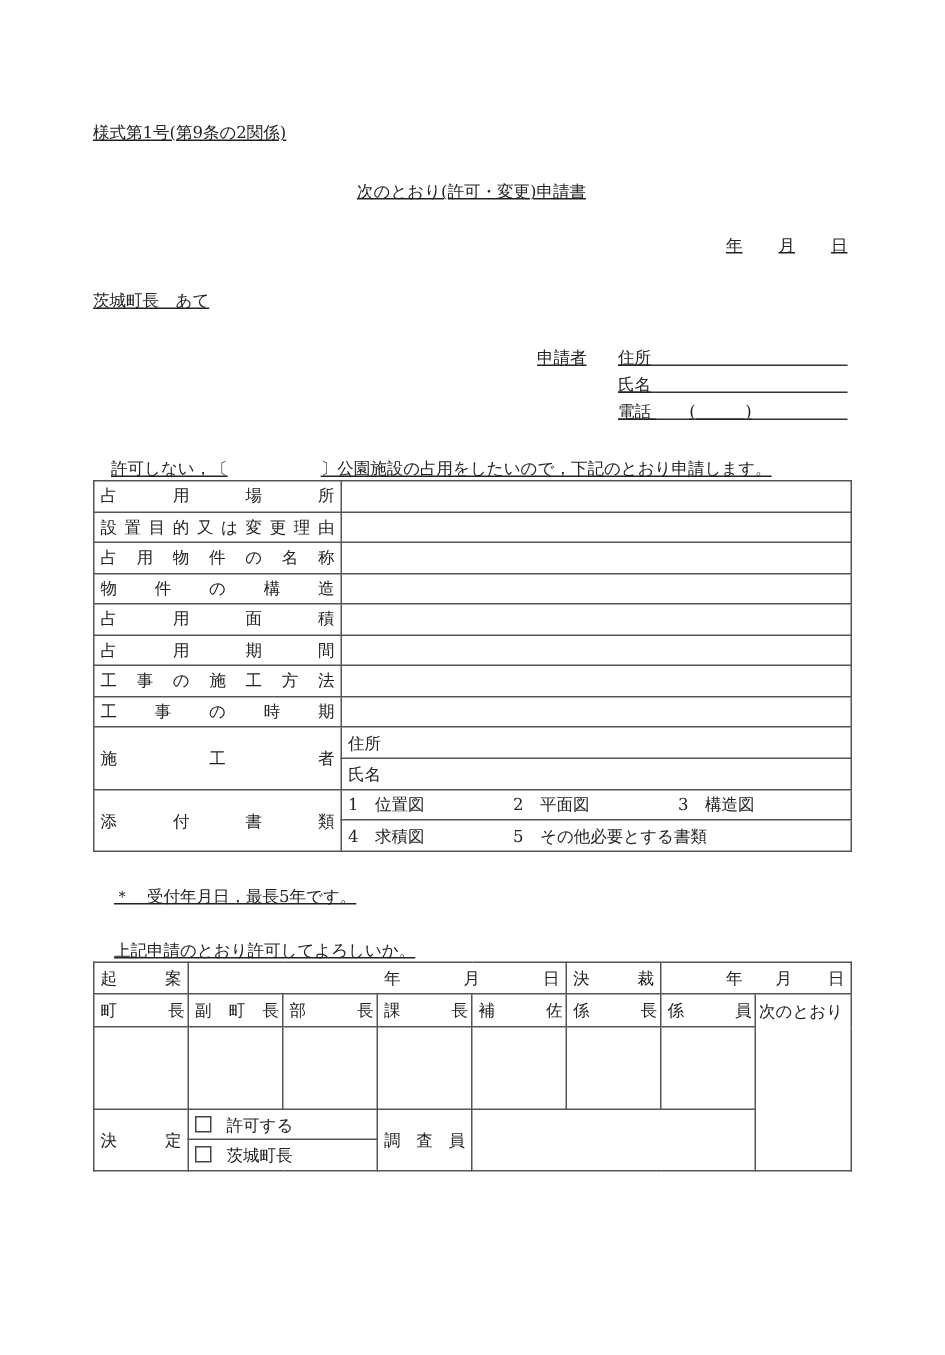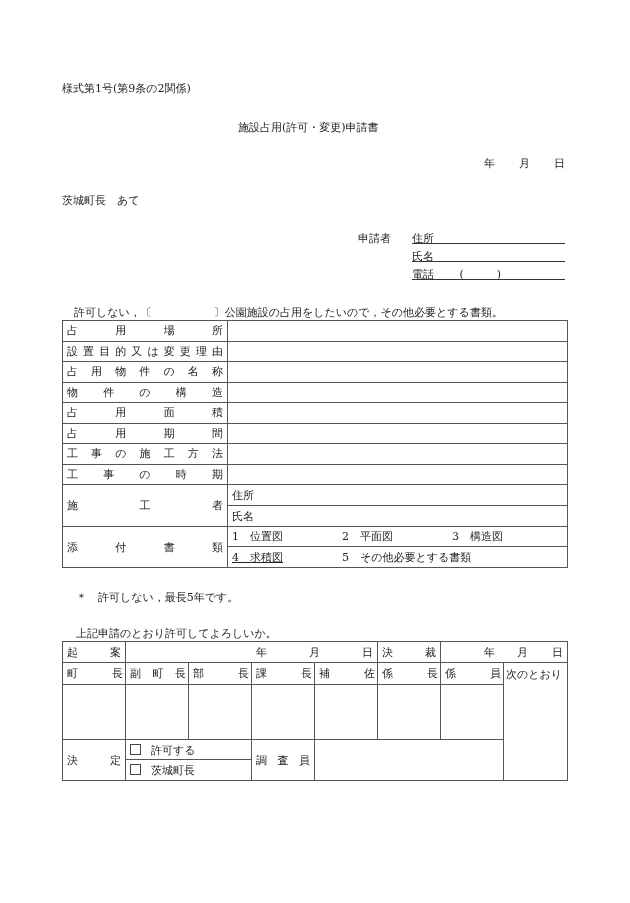--- a/index.html
+++ b/index.html
@@ -1,49 +1,49 @@
 <!DOCTYPE html>
 <html><head>
 <meta charset="utf-8">
 <style>
   html, body { margin: 0; padding: 0; background: #fff; }
   body { width: 630px; height: 903px; position: relative; overflow: hidden;
          font-family: "DejaVu Serif", "Liberation Serif", serif; color: #222; font-size: 11px; }
-  .abs { position: absolute; white-space: nowrap; }
+  .abs { position: absolute; white-space: nowrap; text-decoration: underline; }
   .ul { border-bottom: 1px solid #333; }
   table { border-collapse: collapse; position: absolute; table-layout: fixed; }
   td { border: 1px solid #555; padding: 0 4px; font-size: 11px; line-height: 1; vertical-align: middle; overflow: hidden; white-space: nowrap; }
   .lbl { display: flex; justify-content: space-between; width: 100%; }
   .lbl span { display: inline-block; }
   .cb { display: inline-block; width: 9px; height: 9px; border: 1px solid #444; margin-right: 10px; vertical-align: -1px; }
 </style>
 </head>
 <body>
 
 <div class="abs" style="left:62px; top:81px;">様式第1号(第9条の2関係)</div>
-<div class="abs" style="left:238px; top:120px;">施設占用(許可・変更)申請書</div>
+<div class="abs" style="left:238px; top:120px;">次のとおり(許可・変更)申請書</div>
 <div class="abs" style="left:484px; top:156px;">年</div>
 <div class="abs" style="left:519px; top:156px;">月</div>
 <div class="abs" style="left:554px; top:156px;">日</div>
 <div class="abs" style="left:62px; top:193px;">茨城町長　あて</div>
 
 <div class="abs" style="left:358px; top:231px;">申請者</div>
 <div class="abs ul" style="left:412px; top:231px; width:153px; height:12px;">
   <span>住所</span>
 </div>
 <div class="abs ul" style="left:412px; top:249px; width:153px; height:12px;">
   <span>氏名</span>
 </div>
 <div class="abs ul" style="left:412px; top:267px; width:153px; height:12px;">
   <span>電話</span>
   <span style="margin-left:22px;">(　　　)</span>
 </div>
 
 <div class="abs" style="left:74px; top:305px;">
-  <span>許可しない，〔</span><span style="display:inline-block;width:62px;"></span><span>〕公園施設の占用をしたいので，その他必要とする書類。</span>
+  <span>許可しない，〔</span><span style="display:inline-block;width:62px;"></span><span>〕公園施設の占用をしたいので，下記のとおり申請します。</span>
 </div>
 
 <table style="left:62px; top:320px; width:505px;">
   <colgroup>
       <col style="width:165px">
       <col style="width:340px">
     </colgroup>
   <tbody id="main-rows">
       <tr style="height: 20.5px;">
         <td>
@@ -170,27 +170,27 @@
             <span>書</span>
             <span>類</span>
           </div>
         </td>
       <td>
         <span style="display:inline-block;width:110px;"><span>1</span>　<span>位置図</span></span><span style="display:inline-block;width:110px;"><span>2</span>　<span>平面図</span></span><span><span>3</span>　<span>構造図</span></span>
       </td>
     </tr>
     <tr style="height:21px;">
       <td>
-        <span style="display:inline-block;width:110px;text-decoration:underline;"><span>4</span>　<span>求積図</span></span><span><span>5</span>　<span>その他必要とする書類</span></span>
+        <span style="display:inline-block;width:110px;"><span>4</span>　<span>求積図</span></span><span><span>5</span>　<span>その他必要とする書類</span></span>
       </td>
     </tr>
   </tbody>
 </table>
 
-<div class="abs" style="left:76px; top:590px;">＊　許可しない，最長5年です。</div>
+<div class="abs" style="left:76px; top:590px;">＊　受付年月日，最長5年です。</div>
 
 <div class="abs" style="left:76px; top:626px;">上記申請のとおり許可してよろしいか。</div>
 
 <table style="left:62px; top:641px; width:505px;">
   <colgroup>
     <col style="width:63px">
       <col style="width:63px">
       <col style="width:63px">
       <col style="width:63px">
     <col style="width:63px">

